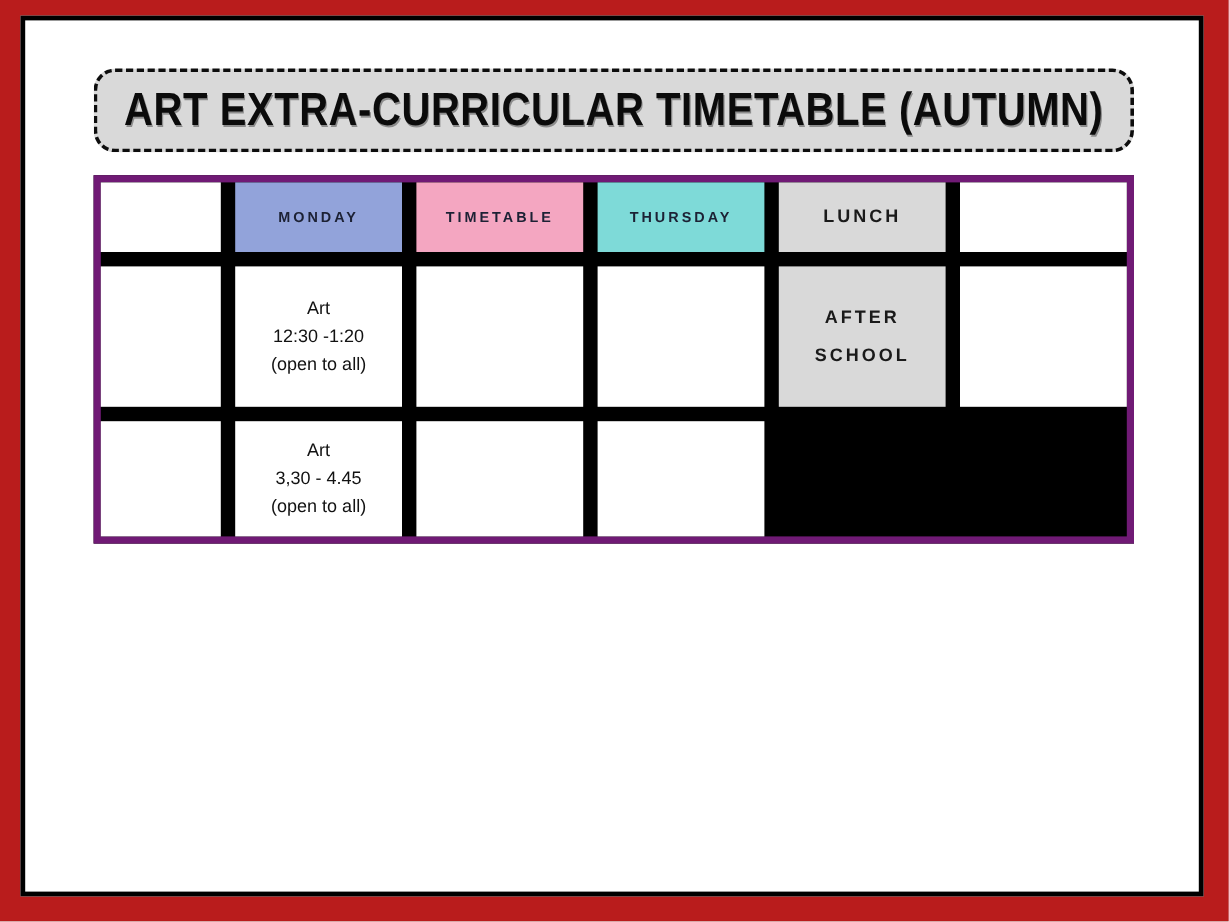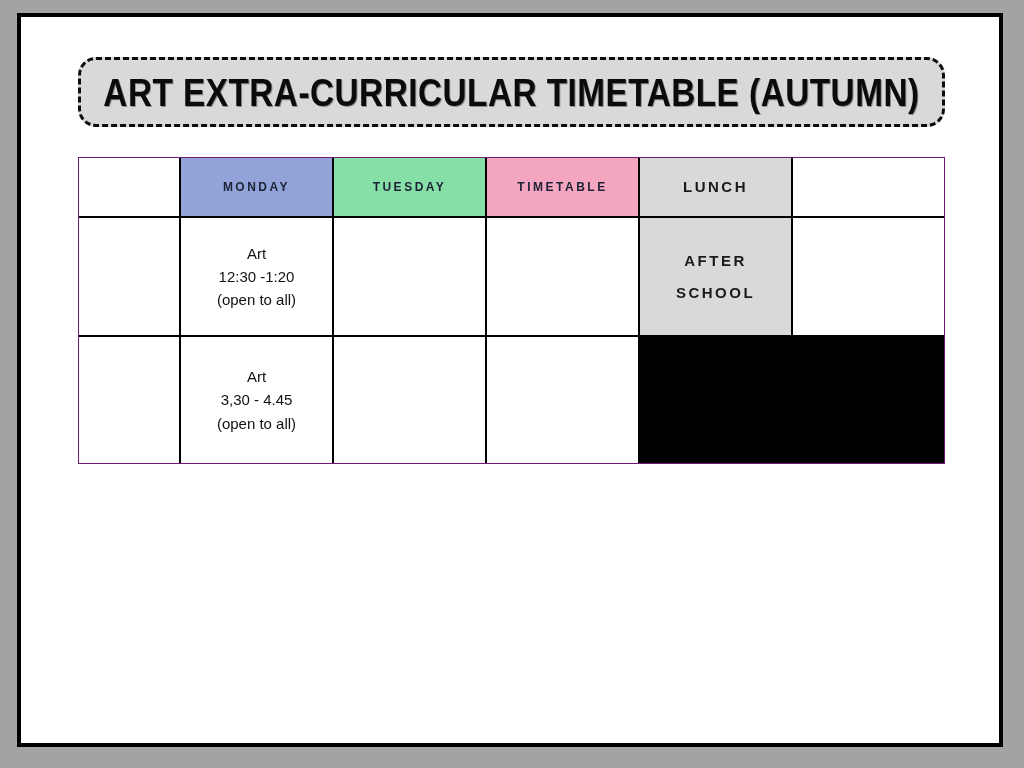--- a/index.html
+++ b/index.html
@@ -6,21 +6,21 @@
   html, body { width: 1024px; height: 768px; }
   body {
     background: #d8d8d8;
     font-family: "Liberation Sans", sans-serif;
     overflow: hidden;
   }
   .stage {
     position: relative;
     width: 1024px;
     height: 768px;
-    background: #a3a3a3;
+    background: #b91c1c;
   }
   .panel {
     position: absolute;
     left: 17px;
     top: 13px;
     width: 986px;
     height: 734px;
     background: #ffffff;
     border: 4px solid #000000;
   }
@@ -42,29 +42,29 @@
     font-weight: 800;
     letter-spacing: 0.5px;
     color: #0b0b0b;
     white-space: nowrap;
     transform: scale(0.98, 1.14);
     text-shadow: 1px 1px 0 rgba(0,0,0,0.35);
   }
   .timetable {
     position: absolute;
     left: 57px;
-    top: 140px;
+    top: 129px;
     width: 867px;
     height: 307px;
     background: #000000;
-    border: 1px solid #701a75;
+    border: 6px solid #701a75;
     display: grid;
     grid-template-columns: 100px repeat(5, 1fr);
     grid-template-rows: 58px 117px 1fr;
-    gap: 2px;
+    gap: 12px;
   }
   .cell {
     background: #ffffff;
     display: flex;
     align-items: center;
     justify-content: center;
     text-align: center;
   }
   .day-header {
     font-size: 12px;
@@ -96,22 +96,22 @@
   <div class="panel">
 
     <div class="title-box">
       <div class="title-text">ART EXTRA-CURRICULAR TIMETABLE (AUTUMN)</div>
     </div>
 
     <div class="timetable">
 
       <div class="cell corner"></div>
       <div class="cell day-header" style="background-color: rgb(146, 163, 218);">MONDAY</div>
-      <div class="cell day-header" style="background-color: rgb(135, 223, 168);">TUESDAY</div>
       <div class="cell day-header" style="background-color: rgb(244, 166, 193);">TIMETABLE</div>
+      <div class="cell day-header" style="background-color: rgb(126, 218, 216);">THURSDAY</div>
 
       <div class="cell row-label">LUNCH</div>
       <div class="cell slot"></div>
       <div class="cell slot"></div>
       <div class="cell slot">Art
 12:30 -1:20
 (open to all)</div>
       <div class="cell slot"></div>
       <div class="cell slot"></div>
 

